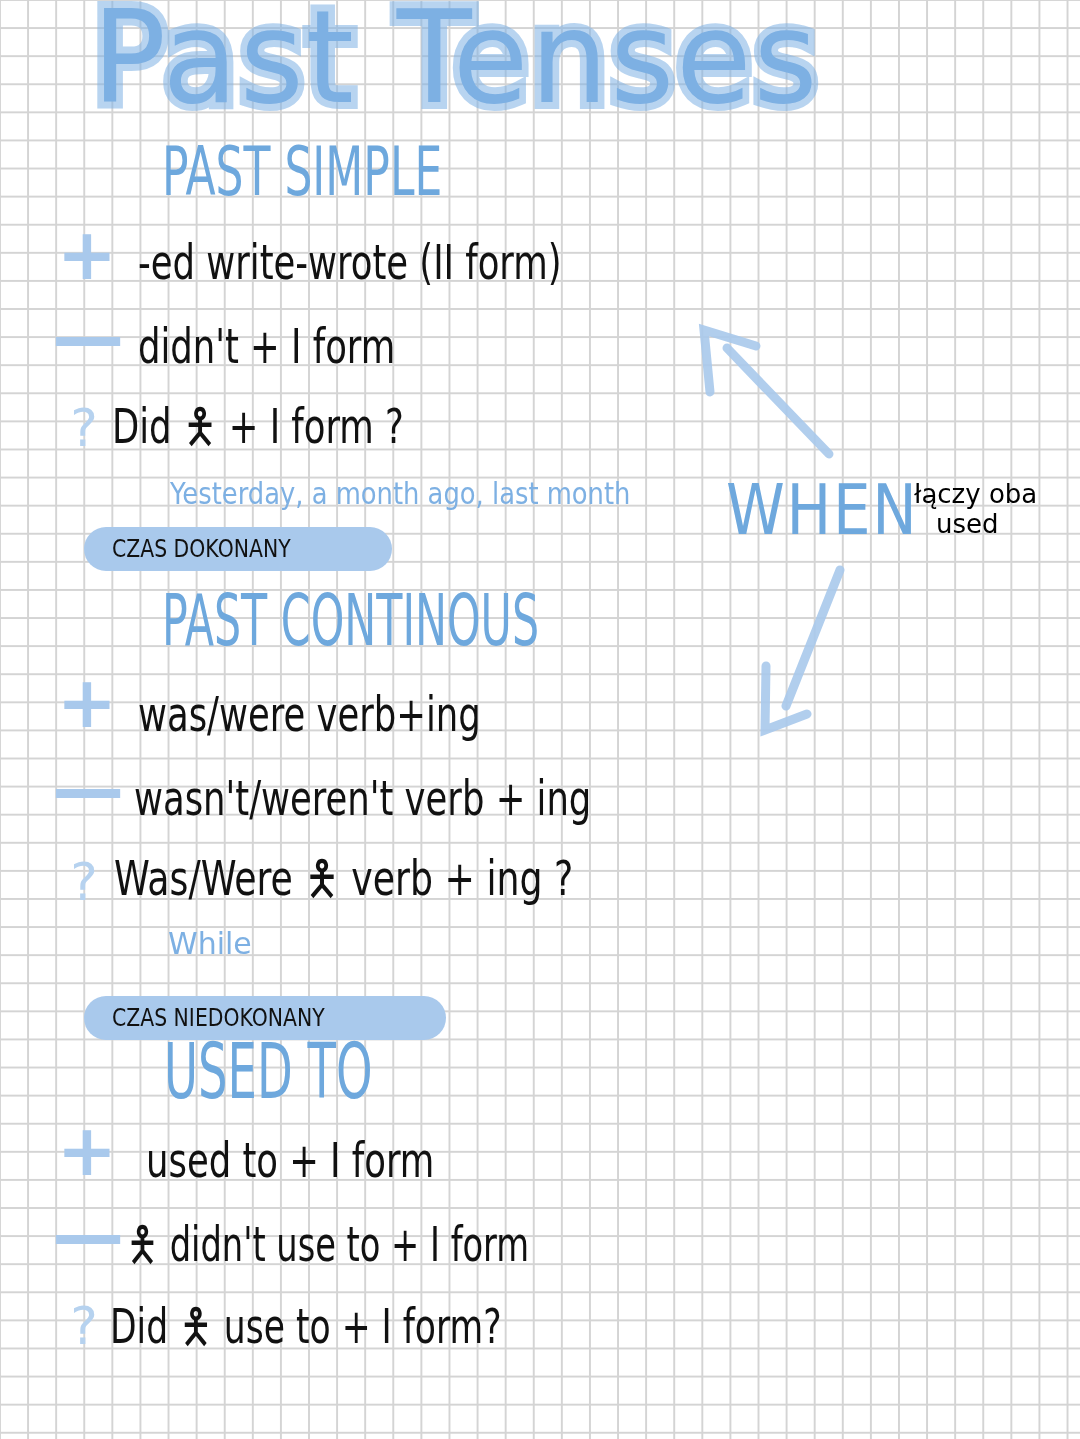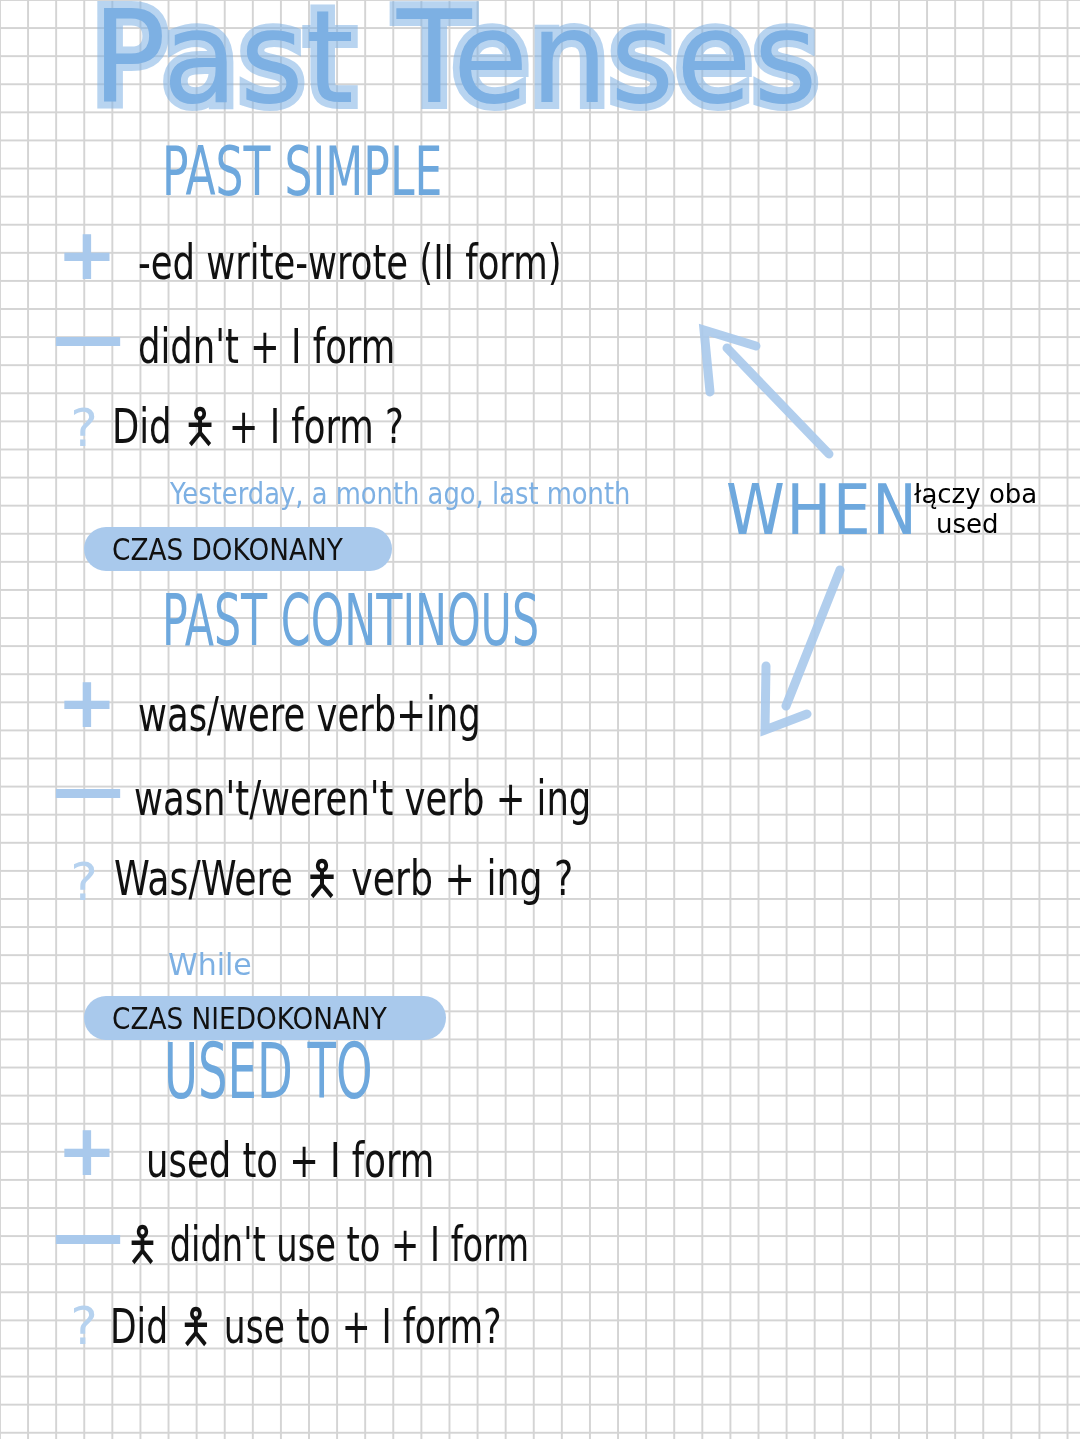--- a/index.html
+++ b/index.html
@@ -40,21 +40,21 @@
       font-family: "DejaVu Sans Condensed", "DejaVu Sans", sans-serif;
       color: #111; font-size: 48px; line-height: 60px;
       transform-origin: left top;
     }
     .hint {
       color: #7db0e3; font-size: 30px; line-height: 36px;
       transform-origin: left top;
     }
     .pill {
       background: #a9c9ec; border-radius: 24px;
-      height: 44px; color: #111; font-size: 31px; line-height: 44px;
+      height: 44px; color: #111; font-size: 24px; line-height: 44px;
       padding-left: 28px; box-sizing: border-box;
     }
     .pill span { display: inline-block; transform: scaleX(0.85); transform-origin: left center; }
     .when {
       left: 726px; top: 472px; color: #6ea8dd; font-size: 70px; line-height: 76px;
       transform: scaleX(0.85); transform-origin: left top; letter-spacing: 2px;
     }
     .note {
       color: #000000; font-size: 26px; line-height: 28px; text-align: center;
     }
@@ -86,21 +86,21 @@
 
 <div class="abs marker" style="left:52px; top:666px;">+</div>
 <div class="abs line" style="left:138px; top:684px; transform:scaleX(0.82);">was/were     verb+ing</div>
 
 <div class="abs marker" style="left:52px; top:752px;">—</div>
 <div class="abs line" style="left:134px; top:768px; transform:scaleX(0.82);">wasn't/weren't  verb + ing</div>
 
 <div class="abs marker q" style="left:64px; top:846px;">?</div>
 <div class="abs line" style="left:114px; top:848px; transform:scaleX(0.84);">Was/Were 🯅  verb + ing ?</div>
 
-<div class="abs hint" style="left:168px; top:926px;margin-top:21px;">While</div>
+<div class="abs hint" style="left:168px; top:926px;">While</div>
 
 <div class="abs pill" style="left:84px; top:996px; width:362px;">
   <span>CZAS NIEDOKONANY</span>
 </div>
 
 <div class="abs section-title st3">USED TO</div>
 
 <div class="abs marker" style="left:52px; top:1114px;">+</div>
 <div class="abs line" style="left:146px; top:1130px; transform:scaleX(0.82);">used to + I form</div>
 

